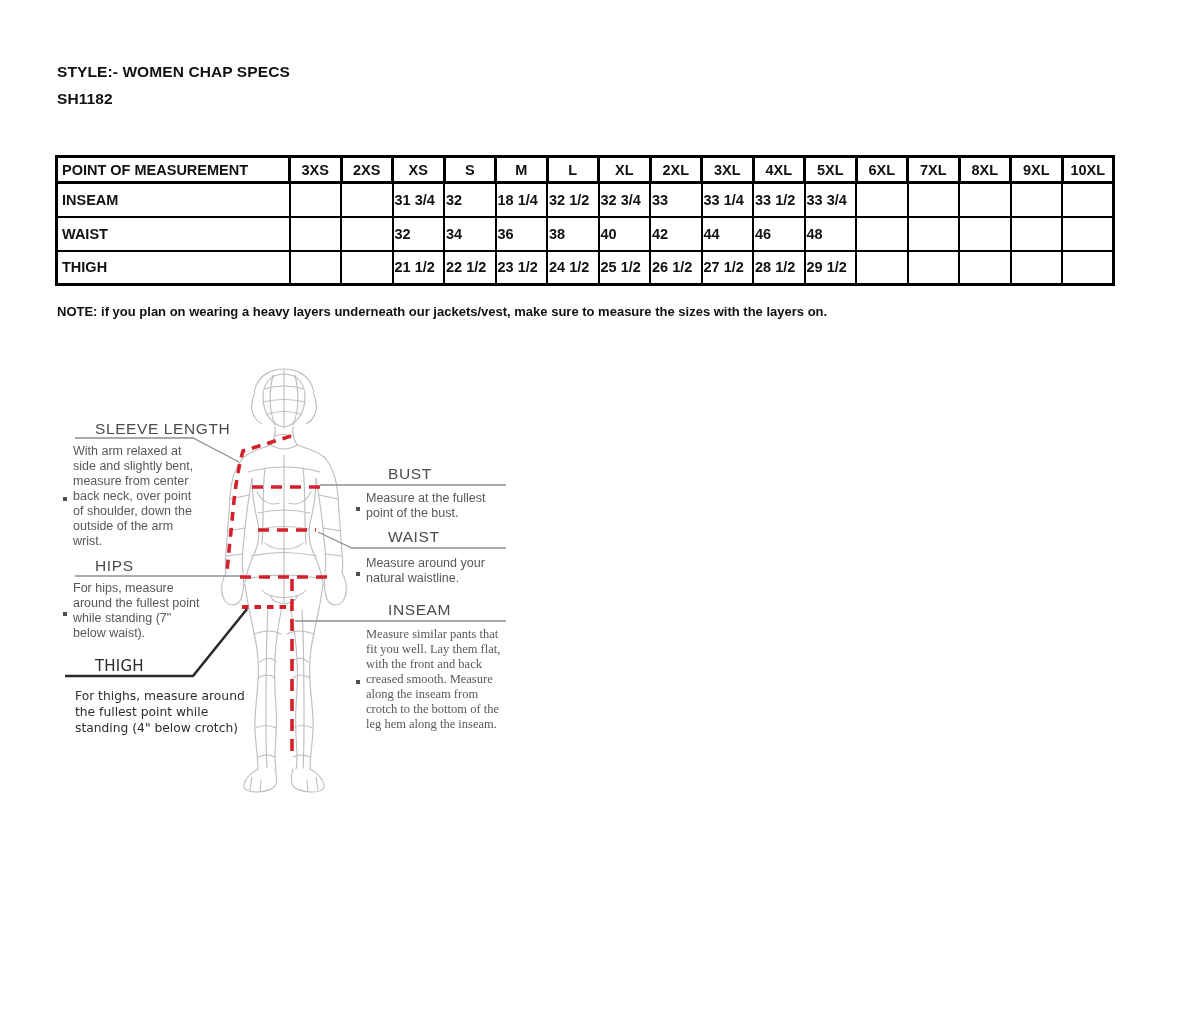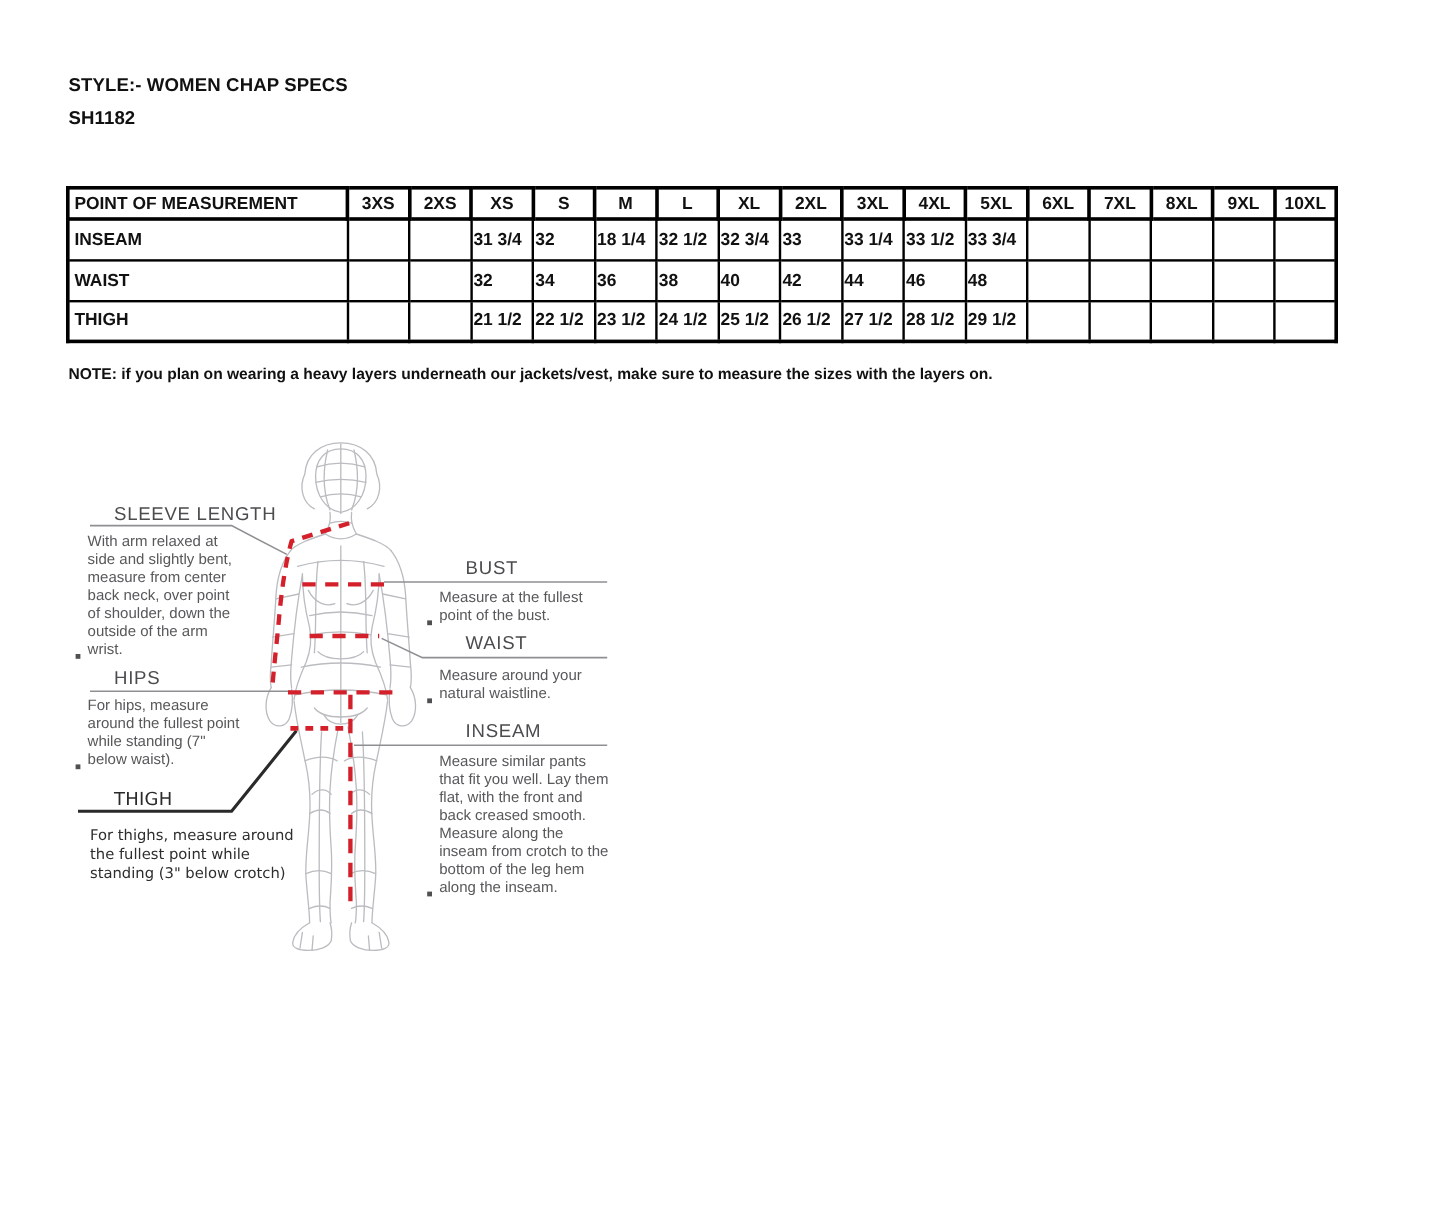--- a/index.html
+++ b/index.html
@@ -17,21 +17,21 @@
   table.size-table th { border:3px solid #000; height:26px; font-size:14.5px; text-align:center; padding:0 1px; }
   table.size-table td { border:2px solid #000; height:34px; font-size:14.5px; text-align:left; padding:0 1px; }
   table.size-table .pom { width:233px; text-align:left; padding-left:4px; }
 
   
   .note-line { position:absolute; left:57px; top:304px; font-weight:bold; font-size:13px; color:#111; }
 
   
   .spec-heading { position:absolute; font-size:15.5px; letter-spacing:0.6px; color:#4c4c4f; white-space:nowrap;margin-left:20px; }
   .spec-heading.dark { color:#2a2a2a; font-family:"DejaVu Sans", sans-serif; font-size:15px; letter-spacing:0.2px; }
-  .spec-text { position:absolute; display:flex; align-items:flex-end; font-size:12.5px; line-height:15px; color:#58585b; }
+  .spec-text { position:absolute; display:flex; align-items:center; font-size:12.5px; line-height:15px; color:#58585b; }
   .spec-text .bullet { flex:0 0 auto; width:4px; height:4px; background:#505053; margin:5px 6px 0 0; }
   .spec-text.dark { color:#2e2e2e; font-family:"DejaVu Sans", sans-serif; font-size:12.3px; line-height:16px; }
 
   .diagram-svg { position:absolute; left:0; top:330px; width:560px; height:500px; }
 </style>
 </head>
 <body>
 
 <div class="page">
 
@@ -229,34 +229,34 @@
   </div>
 
   <div class="spec-heading" style="left:75px; top:557px;">HIPS</div>
   <div class="spec-text" style="left:63px; top:581px; width:142px;">
     <span class="bullet"></span>
     <span>For hips, measure around the fullest point while standing (7" below waist).</span>
   </div>
 
   <div class="spec-heading dark" style="left:75px; top:657px;">THIGH</div>
   <div class="spec-text dark" style="left:75px; top:688px; width:185px;">
-    <span>For thighs, measure around the fullest point while standing (3" below crotch)</span>
+    <span>For thighs, measure around the fullest point while standing (4" below crotch)</span>
   </div>
 
   <div class="spec-heading" style="left:368px; top:465px;">BUST</div>
   <div class="spec-text" style="left:356px; top:491px; width:135px;">
     <span class="bullet"></span>
     <span>Measure at the fullest point of the bust.</span>
   </div>
 
   <div class="spec-heading" style="left:368px; top:528px;">WAIST</div>
   <div class="spec-text" style="left:356px; top:556px; width:135px;">
     <span class="bullet"></span>
     <span>Measure around your natural waistline.</span>
   </div>
 
   <div class="spec-heading" style="left:368px; top:601px;">INSEAM</div>
-  <div class="spec-text" style="left:356px; top:627px; width:156px;">
+  <div class="spec-text" style="left:356px; top:627px; width:156px;font-family:Liberation Serif, serif;">
     <span class="bullet"></span>
     <span>Measure similar pants that fit you well. Lay them flat, with the front and back creased smooth. Measure along the inseam from crotch to the bottom of the leg hem along the inseam.</span>
   </div>
 
 </div>
 
 </body></html>

